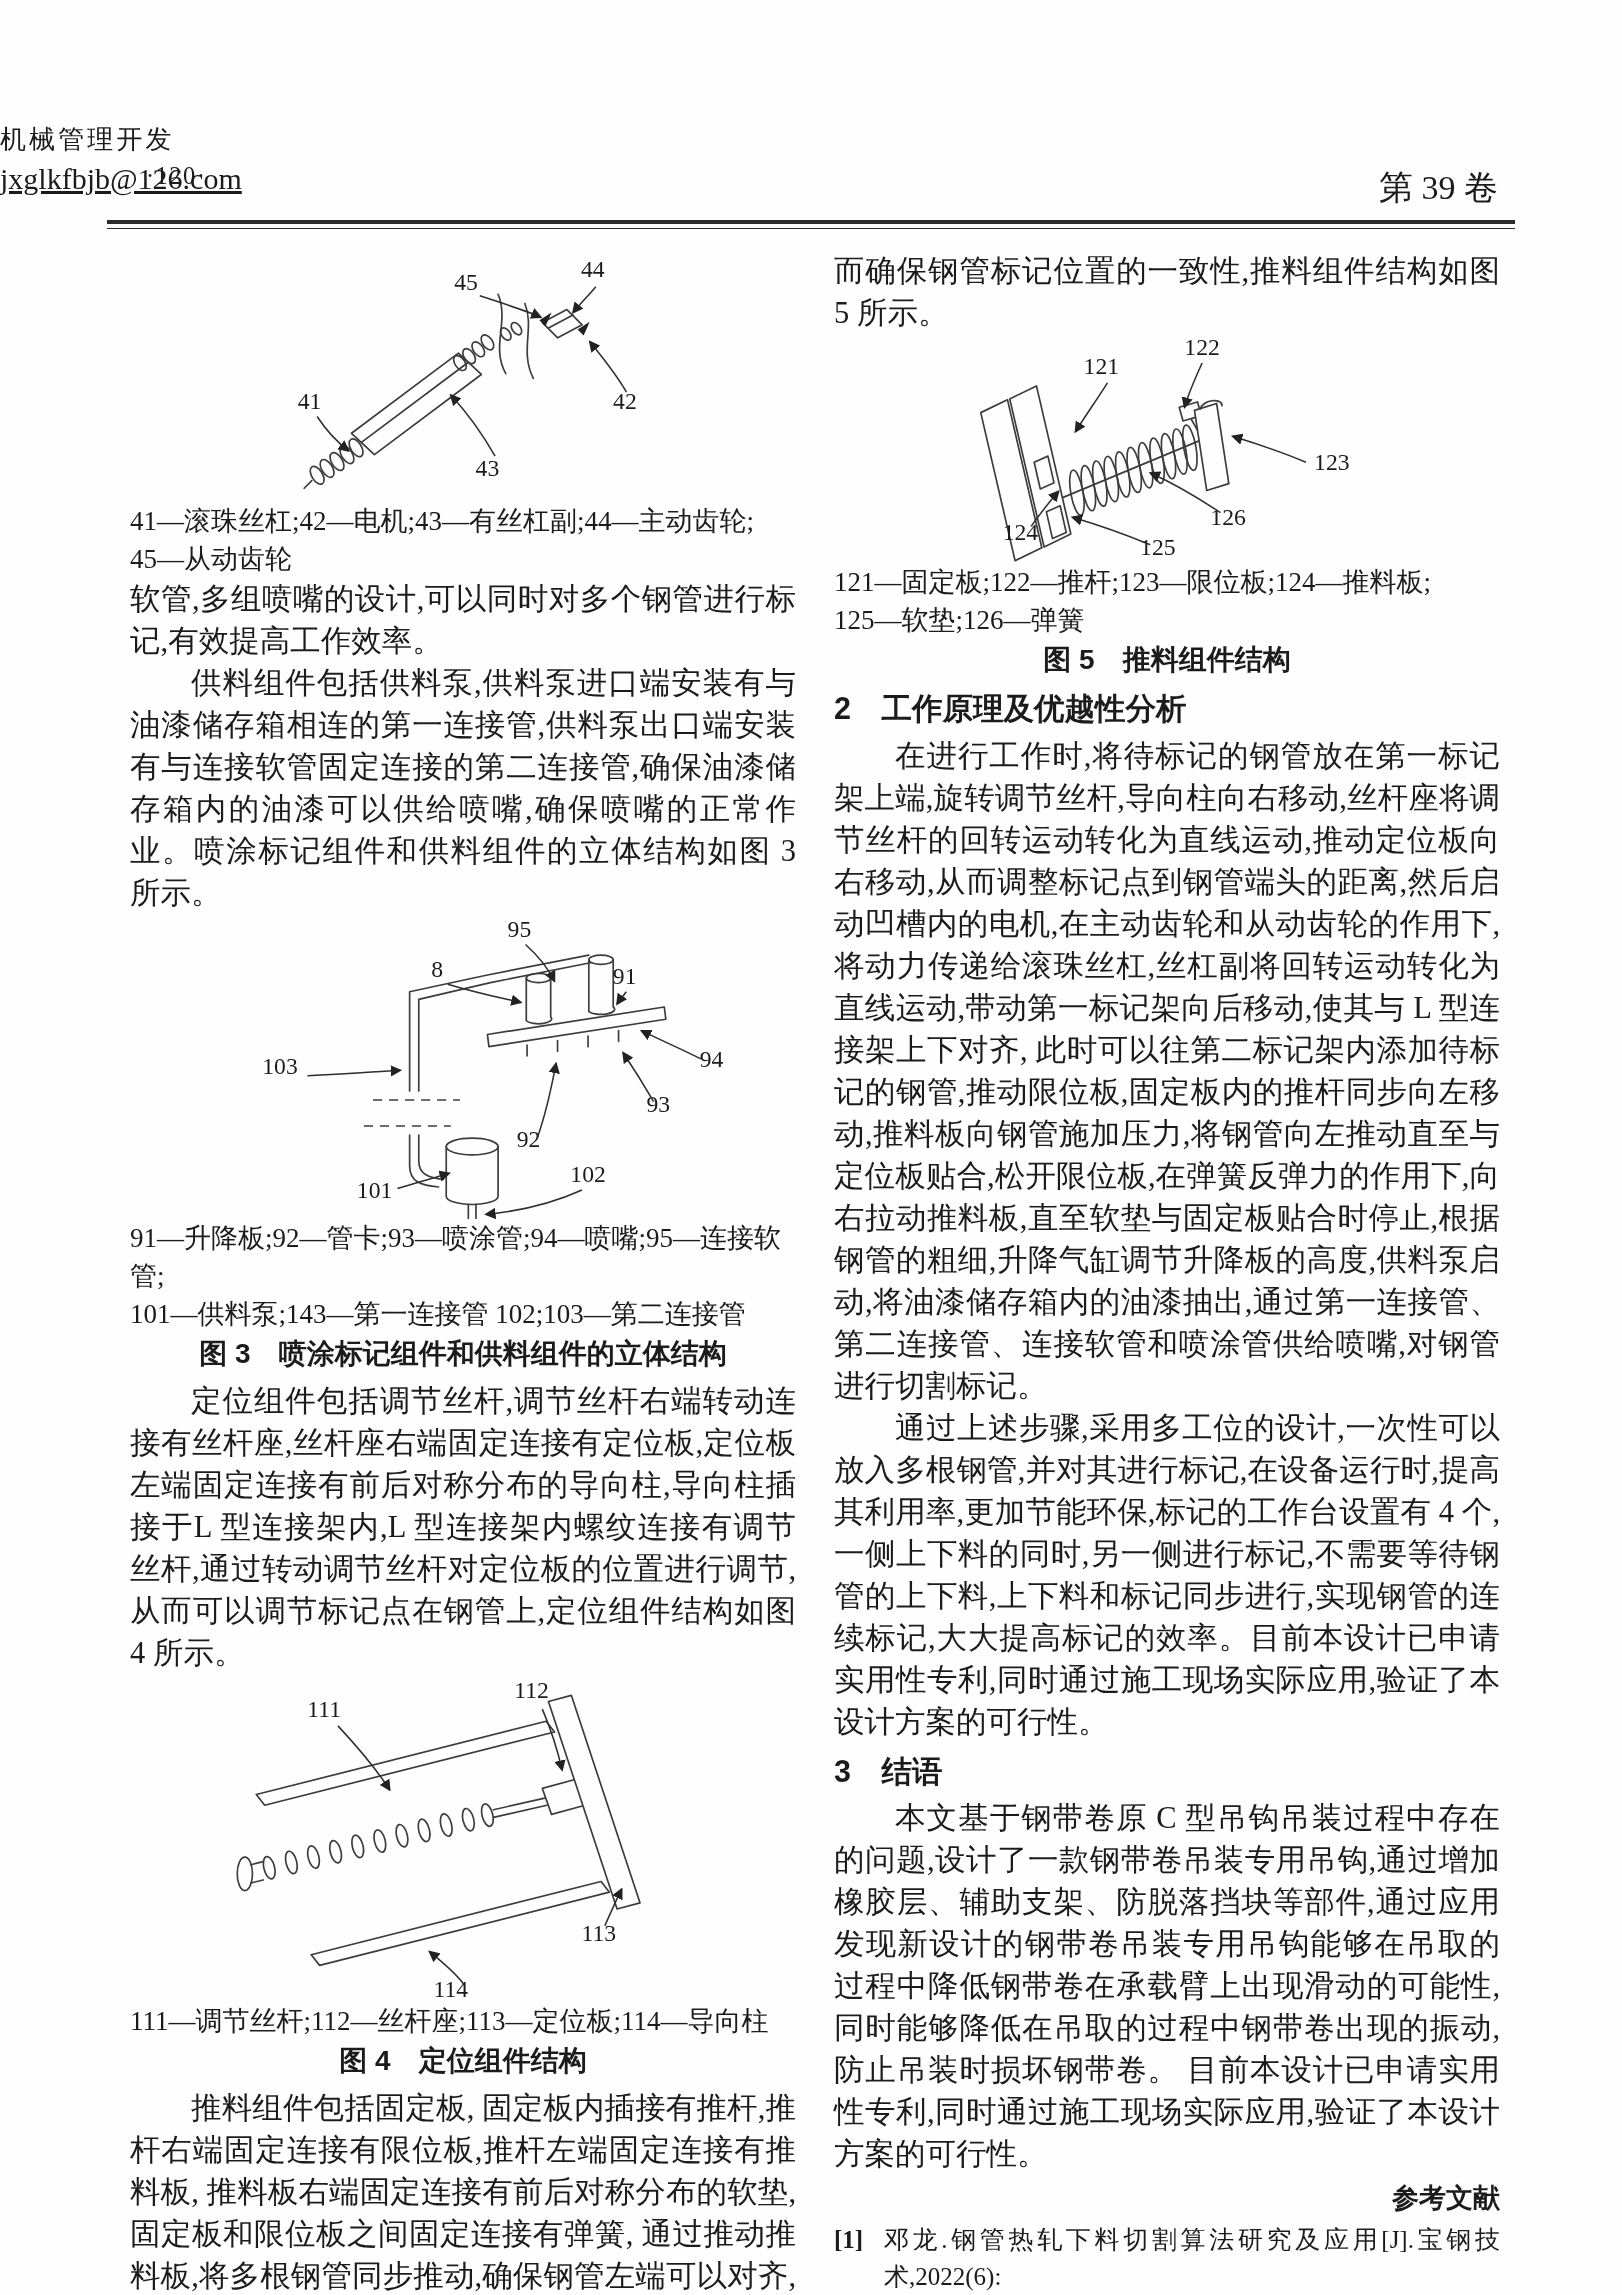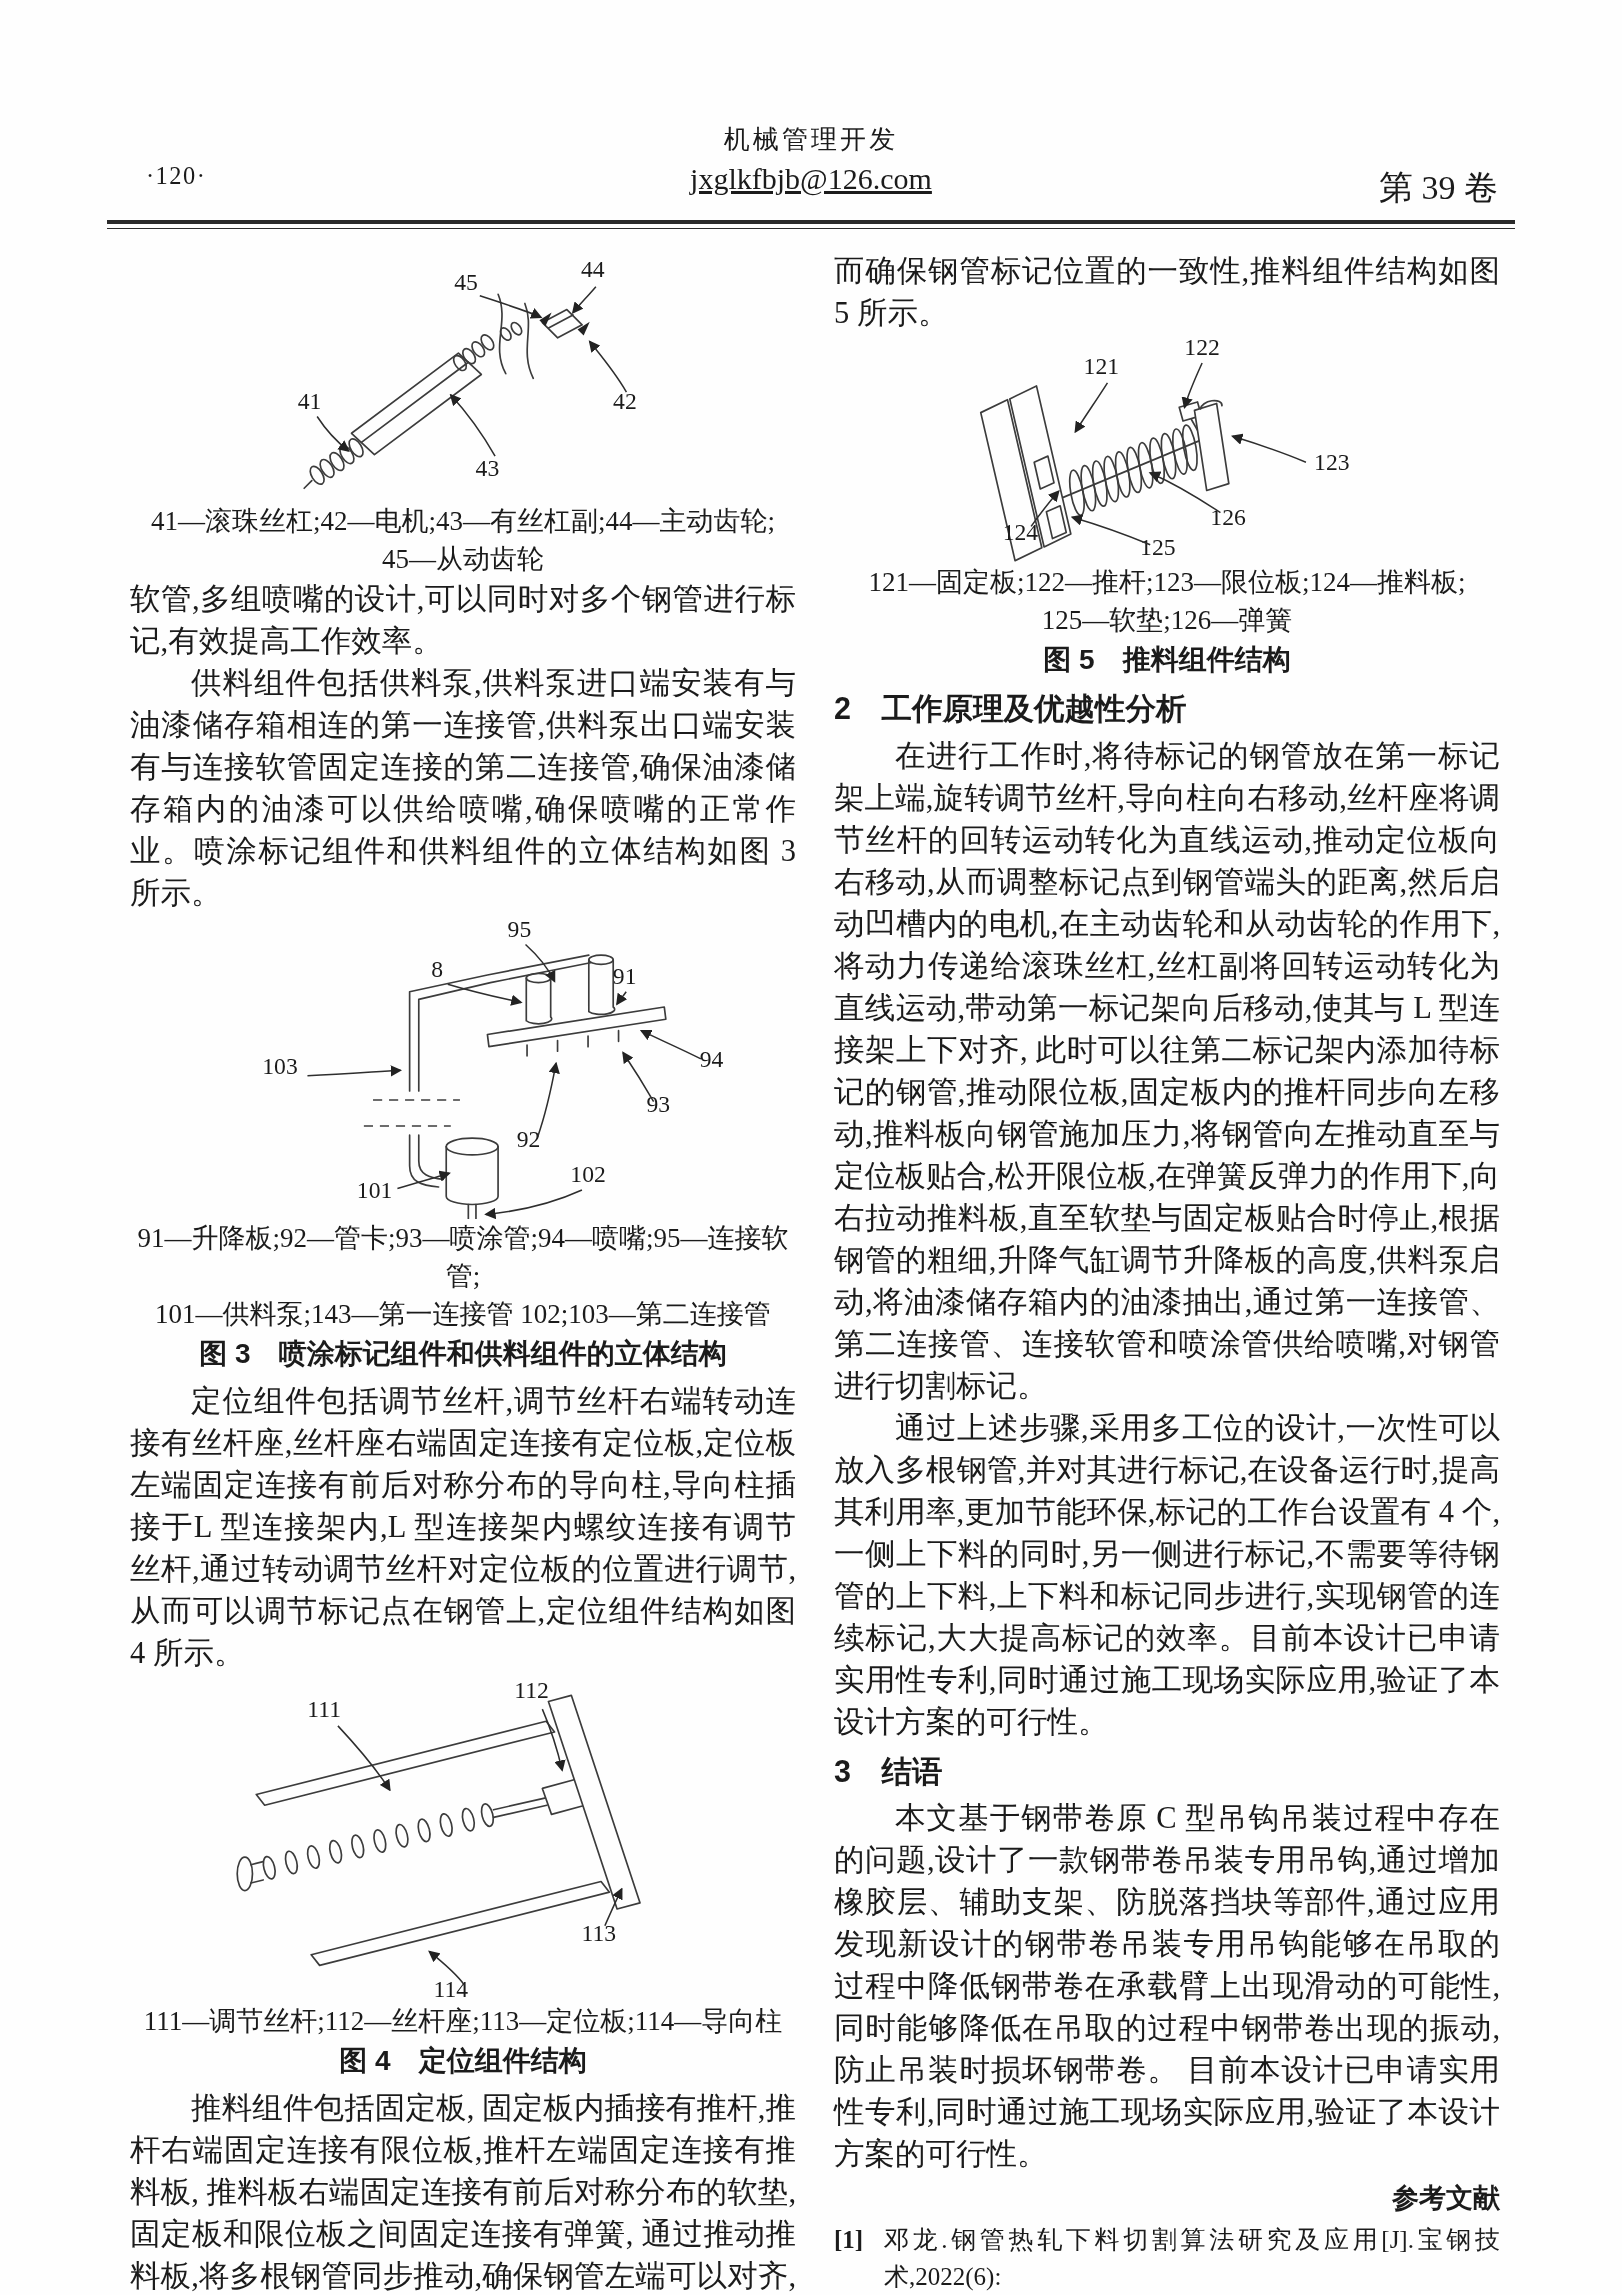--- a/index.html
+++ b/index.html
@@ -3,35 +3,35 @@
 <meta charset="utf-8">
 <style>
   html,body{margin:0;padding:0;background:#e8e8e8;}
   .page{
     position:relative; width:1622px; height:2295px; background:#fefefe;
     overflow:hidden; color:#1b1b1b;
     font-family:"Liberation Serif","DejaVu Serif",serif;
   }
   
   .hdr-page{position:absolute; left:146px; top:162px; font-size:24.4px; letter-spacing:1.5px;}
-  .hdr-center{position:absolute; left:0; right:0; top:122px; text-align:center;}
+  .hdr-center{position:absolute; left:0; right:0; top:122px; }
   .hdr-name{font-size:26px; letter-spacing:3.1px;}
   .hdr-email{font-size:30px; text-decoration:underline; margin-top:4.6px;}
   .hdr-vol{position:absolute; right:124px; top:165px; font-size:34px;}
   .hdr-rule{position:absolute; left:107px; top:220px; width:1408px; height:3.8px;
     border-top:4.6px solid #2b2b2b; border-bottom:1.5px solid #2b2b2b;}
   
   .col{position:absolute; top:250px; width:666px;}
   .col-left{left:130px;}
   .col-right{left:834px;}
   p.body{font-size:30.5px; line-height:42px; text-align:justify; margin:0; text-indent:2em;}
   p.noindent{text-indent:0;}
   
   .figsvg{display:block; margin:0 auto;}
-  .figcap{font-size:27px; line-height:38px; text-align:center; margin:0;}
+  .figcap{font-size:27px; line-height:38px; margin:0;}
   .figtitle{font-size:28px; line-height:41px; text-align:center; font-weight:700;
     font-family:"Liberation Sans","DejaVu Sans",sans-serif; margin:0 0 6.1px 0;}
   .lbl{font-family:"Liberation Serif","DejaVu Serif",serif; font-size:31px; fill:#1b1b1b; text-anchor:middle;}
   .dr{fill:none; stroke:#3c3c3c; stroke-width:2.2; stroke-linejoin:round; stroke-linecap:round;}
   .drf{fill:#fefefe; stroke:#3c3c3c; stroke-width:2.2; stroke-linejoin:round;}
   .dsh{fill:none; stroke:#3c3c3c; stroke-width:2; stroke-dasharray:12 9;}
   .ldr{fill:none; stroke:#2e2e2e; stroke-width:2; marker-end:url(#arw);}
   
   .sec{display:flex; align-items:baseline; gap:30.5px; margin:6.1px 0 4.6px 0;
     font-family:"Liberation Sans","DejaVu Sans",sans-serif; font-weight:700; font-size:30.5px; line-height:44px;}

